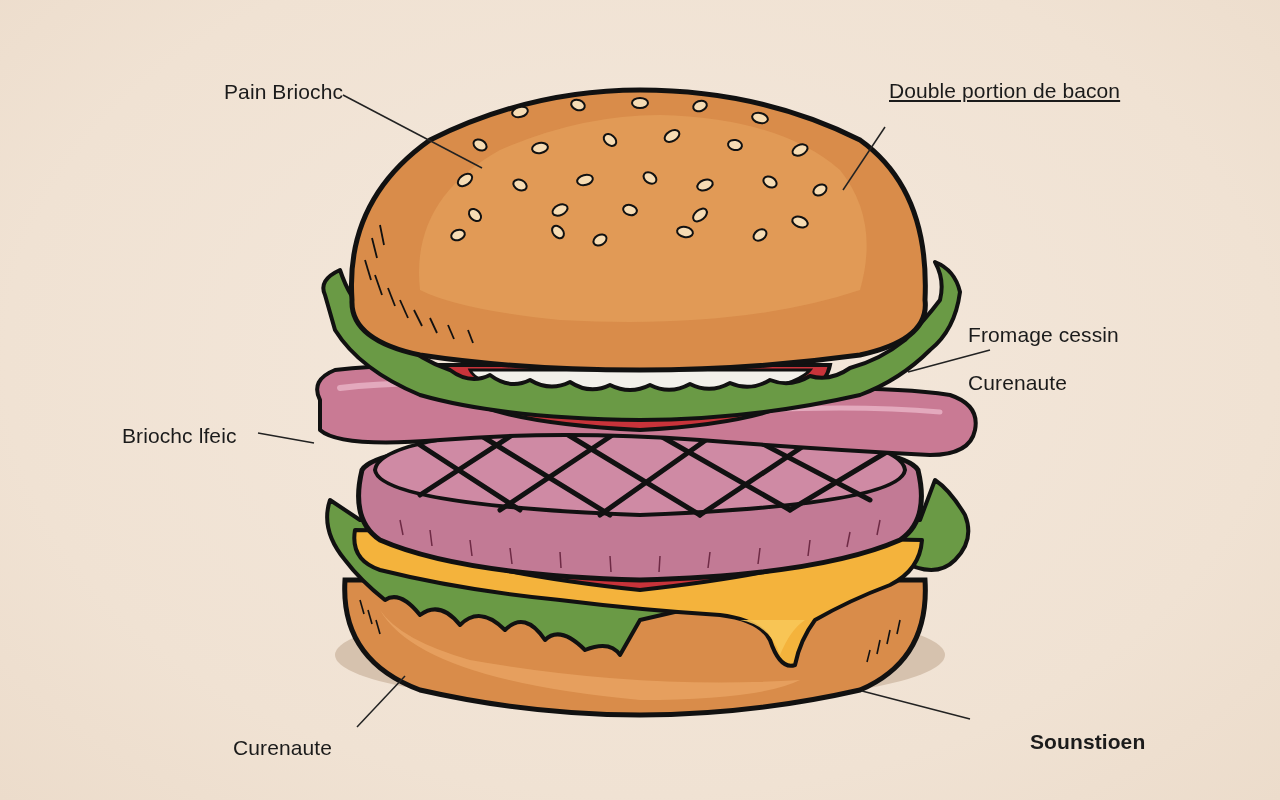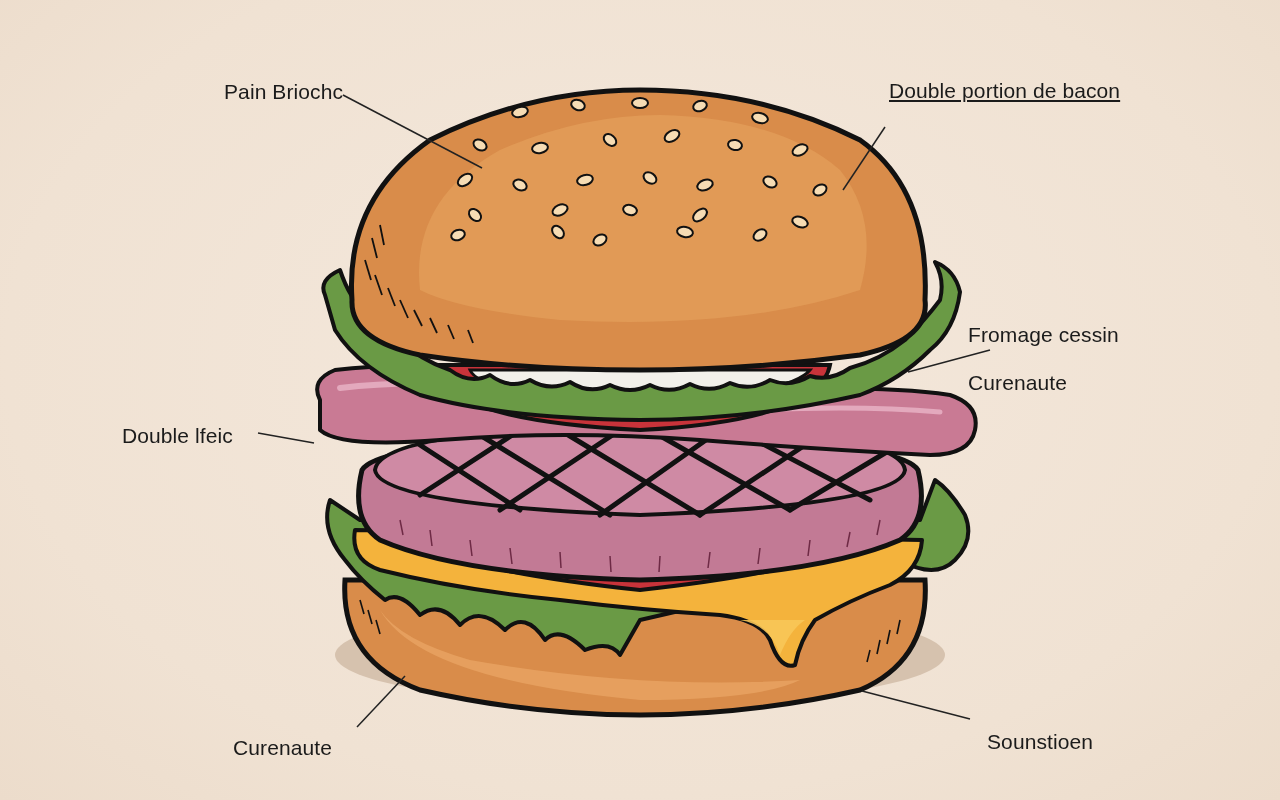--- a/index.html
+++ b/index.html
@@ -31,21 +31,21 @@
       line-height: 32px;
       letter-spacing: 0.1px;
       white-space: nowrap;
     }
     .label span { display: block; margin-top: 16px; }
     #lbl-bun-top { left: 224px; top: 60px; }
     #lbl-bacon { left: 889px; top: 59px; text-decoration: underline; }
     #lbl-cheese { left: 968px; top: 303px; }
     #lbl-left { left: 122px; top: 404px; }
     #lbl-bottom-left { left: 233px; top: 716px; }
-    #lbl-bottom-right { left: 987px; top: 710px; }
+    #lbl-bottom-right { left: 1030px; top: 710px; font-weight: bold; }
   </style>
 </head>
 <body>
 
 <div class="stage">
 
   <svg class="burger-svg" viewBox="0 0 1280 800" xmlns="http://www.w3.org/2000/svg">
 
     <ellipse cx="640" cy="655" rx="305" ry="50" fill="#d6c2ae"></ellipse>
 
@@ -180,21 +180,21 @@
     <span>Pain Briochc</span>
   </div>
   <div class="label" id="lbl-bacon">
     <span>Double portion de bacon</span>
   </div>
   <div class="label" id="lbl-cheese">
     <span>Fromage cessin</span>
     <span>Curenaute</span>
   </div>
   <div class="label" id="lbl-left">
-    <span>Double lfeic</span>
+    <span>Briochc lfeic</span>
   </div>
   <div class="label" id="lbl-bottom-left">
     <span>Curenaute</span>
   </div>
   <div class="label" id="lbl-bottom-right">
     <span>Sounstioen</span>
   </div>
 </div>
 
 </body></html>

